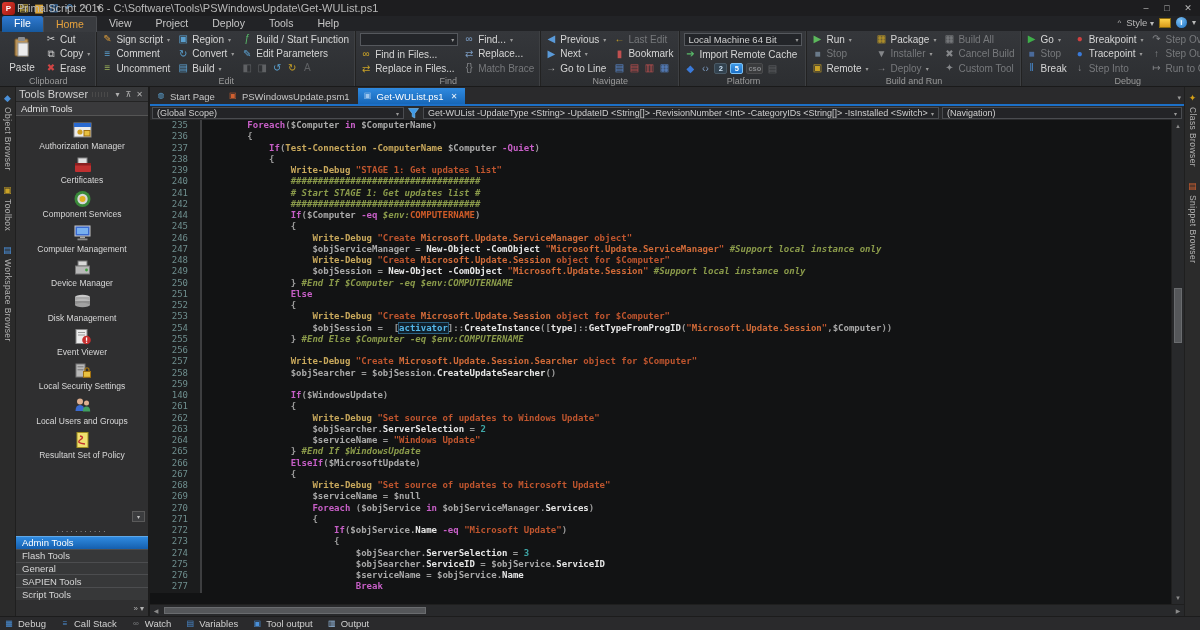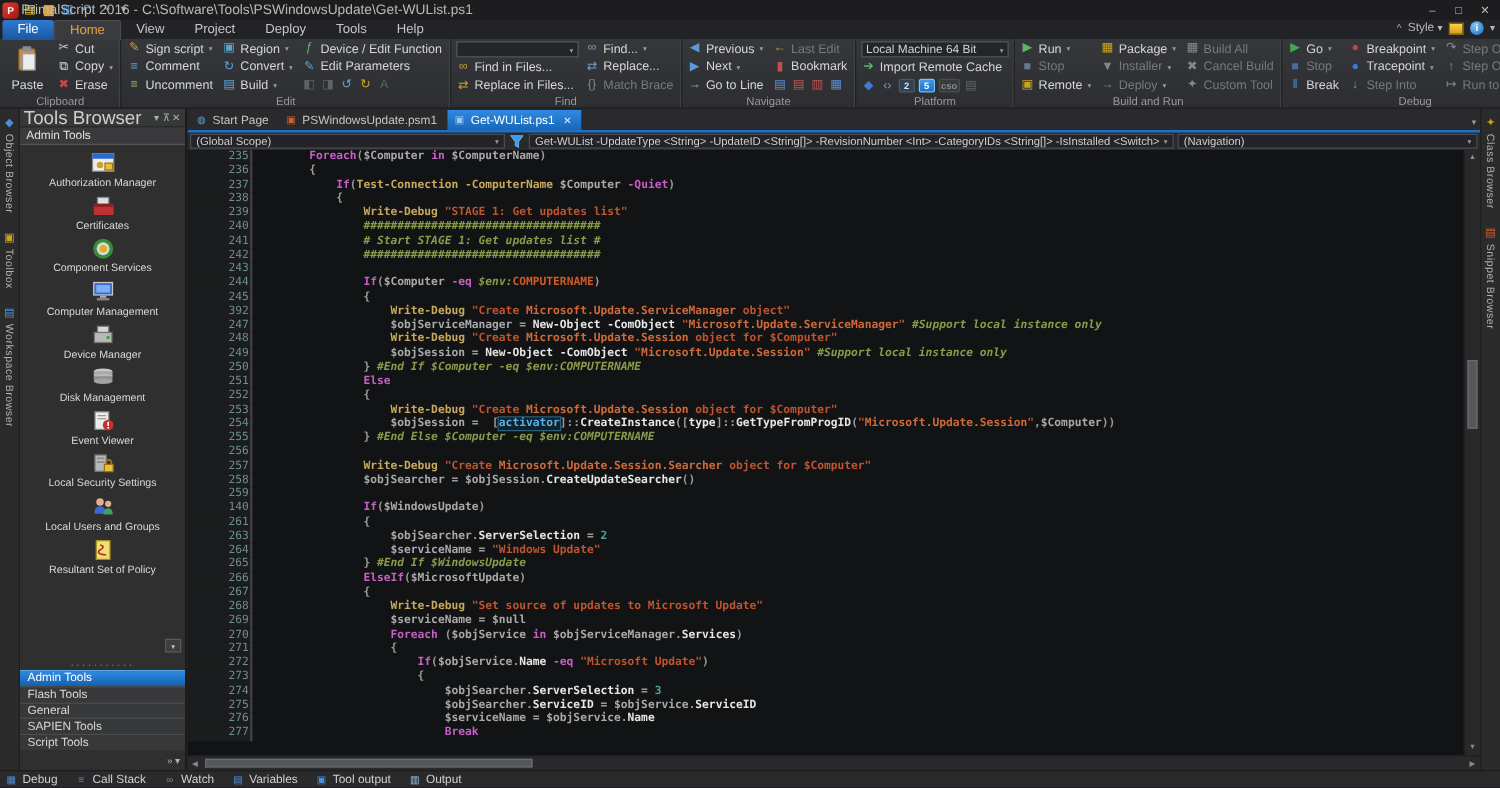--- a/index.html
+++ b/index.html
@@ -50,21 +50,21 @@
   .vstrip { width:16px; background:#2b2b2b; display:flex; flex-direction:column; align-items:center; padding-top:6px; gap:14px; flex:none; }
   .vstrip.left { border-right:1px solid #1f1f1f; }
   .vstrip.right { border-left:1px solid #1f1f1f; }
   .vtab { display:flex; flex-direction:column; align-items:center; gap:3px; }
   .vtab .vlabel { writing-mode:vertical-rl; font-size:8.5px; color:#b2b2b2; letter-spacing:.4px; }
   .vtab .ic { width:11px; height:11px; font-size:9px; }
 
   
   .sidebar { width:134px; background:#2f2f30; border-right:2px solid #1c1c1c; display:flex; flex-direction:column; flex:none; }
   .sb-header { height:15px; display:flex; align-items:center; padding:0 3px; background:#37383a; border-bottom:1px solid #242424; }
-  .sb-title { font-size:15px; color:#cfcfcf; white-space:nowrap; }
+  .sb-title { font-size:11px; color:#cfcfcf; white-space:nowrap; }
   .sb-grip { flex:1; margin:0 4px; height:5px; background:repeating-linear-gradient(90deg,#4a4a4a 0 1px,transparent 1px 3px); }
   .sb-hbtn { width:11px; text-align:center; font-size:8px; color:#b0b0b0; }
   .sb-section { height:14px; background:#3a3a3c; border-bottom:1px solid #555; font-size:9.5px; color:#e0e0e0; display:flex; align-items:center; padding:0 5px; }
   .sb-tools { flex:1; overflow:hidden; display:flex; flex-direction:column; align-items:flex-end; padding-top:2px; position:relative; }
   .tool { width:100%; height:34.4px; display:flex; flex-direction:column; align-items:center; justify-content:center; flex:none; }
   .tool .ticon { width:22px; height:20px; display:flex; align-items:center; justify-content:center; }
   .tool .tlabel { font-size:8.5px; color:#d8d8d8; white-space:nowrap; margin-top:1px; }
   .tool-drop { position:absolute; right:3px; bottom:6px; width:13px; height:11px; background:#3c3d3f; border:1px solid #5a5a5a; color:#c0c0c0; font-size:6px; display:flex; align-items:center; justify-content:center; }
   .sb-splitter { height:8px; display:flex; align-items:center; justify-content:center; color:#9a9a9a; font-size:8px; letter-spacing:2px; line-height:0; }
   .sb-cats { display:flex; flex-direction:column; }
@@ -88,21 +88,21 @@
   .fn-scope { width:252px; flex:none; }
   .fn-sig { flex:1; min-width:0; }
   .fn-nav { width:240px; flex:none; }
   .funnel { width:13px; height:12px; flex:none; display:flex; align-items:center; justify-content:center; }
 
   
   .code-row { flex:1; display:flex; overflow:hidden; }
   .codearea { flex:1; display:flex; overflow:hidden; background:#121314; min-width:0; }
   .gutter-codes { flex:1; overflow:hidden; font-family:"DejaVu Sans Mono", monospace; font-size:9px; font-weight:bold; line-height:11.26px; }
   .cl { display:flex; height:11.26px; white-space:pre; }
-  .ln { width:52px; flex:none; text-align:right; padding-right:1px; color:#6e8e8e; background:#1b1c1d; border-right:2px solid #3d3e40; font-weight:normal; }
+  .ln { width:52px; flex:none; text-align:right; padding-right:12px; color:#6e8e8e; background:#1b1c1d; border-right:2px solid #3d3e40; font-weight:normal; }
   .lt { padding-left:2px; color:#b5b5b5; }
   .k { color:#c75fc7; }
   .v { color:#a9a9a9; }
   .c { color:#c9a95c; }
   .s { color:#bf552e; }
   .se { color:#d06a38; }
   .m { color:#e6e6e6; }
   .cm { color:#8a9a4a; font-style:italic; }
   .n { color:#3fa7a7; }
   .p { color:#9a9a9a; }
@@ -226,21 +226,21 @@
             </div>
             <div class="ritem">
               <span class="ic" style="color: rgb(90, 160, 208);">▤</span>
               <span>Build</span>
               <span class="arr">▾</span>
             </div>
           </div>
           <div class="rcol">
             <div class="ritem">
               <span class="ic" style="color: rgb(88, 184, 104);">ƒ</span>
-              <span>Device / Edit Function</span>
+              <span>Build / Start Function</span>
             </div>
             <div class="ritem">
               <span class="ic" style="color: rgb(90, 160, 208);">✎</span>
               <span>Edit Parameters</span>
             </div>
             <div class="riconrow">
               <span class="ic" style="color: rgb(95, 97, 100);">◧</span>
               <span class="ic" style="color: rgb(95, 97, 100);">◨</span>
               <span class="ic" style="color: rgb(90, 160, 208);">↺</span>
               <span class="ic" style="color: rgb(201, 162, 39);">↻</span>
@@ -640,39 +640,39 @@
         <div class="codearea">
           <div class="gutter-codes" id="codelines">
               <div class="cl"><span class="ln">235</span><span class="lt">        <span class="k">Foreach</span><span class="p">(</span><span class="v">$Computer</span><span class="k"> in </span><span class="v">$ComputerName</span><span class="p">)</span></span></div>
               <div class="cl"><span class="ln">236</span><span class="lt">        <span class="p">{</span></span></div>
               <div class="cl"><span class="ln">237</span><span class="lt">            <span class="k">If</span><span class="p">(</span><span class="c">Test-Connection</span><span class="p"> </span><span class="c">-ComputerName</span><span class="p"> </span><span class="v">$Computer</span><span class="p"> </span><span class="k">-Quiet</span><span class="p">)</span></span></div>
               <div class="cl"><span class="ln">238</span><span class="lt">            <span class="p">{</span></span></div>
               <div class="cl"><span class="ln">239</span><span class="lt">                <span class="c">Write-Debug</span><span class="p"> </span><span class="s">"STAGE 1: Get updates list"</span></span></div>
               <div class="cl"><span class="ln">240</span><span class="lt">                <span class="cm">###################################</span></span></div>
               <div class="cl"><span class="ln">241</span><span class="lt">                <span class="cm"># Start STAGE 1: Get updates list #</span></span></div>
               <div class="cl"><span class="ln">242</span><span class="lt">                <span class="cm">###################################</span></span></div>
-              <div class="cl"><span class="ln">243</span><span class="lt"></span></div>
               <div class="cl"><span class="ln">244</span><span class="lt">                <span class="k">If</span><span class="p">(</span><span class="v">$Computer</span><span class="p"> </span><span class="k">-eq</span><span class="p"> </span><span class="env">$env:</span><span class="envv">COMPUTERNAME</span><span class="p">)</span></span></div>
               <div class="cl"><span class="ln">245</span><span class="lt">                <span class="p">{</span></span></div>
-              <div class="cl"><span class="ln">392</span><span class="lt">                    <span class="c">Write-Debug</span><span class="p"> </span><span class="s">"Create </span><span class="se">Microsoft.Update.ServiceManager</span><span class="s"> object"</span></span></div>
+              <div class="cl"><span class="ln">246</span><span class="lt">                    <span class="c">Write-Debug</span><span class="p"> </span><span class="s">"Create </span><span class="se">Microsoft.Update.ServiceManager</span><span class="s"> object"</span></span></div>
               <div class="cl"><span class="ln">247</span><span class="lt">                    <span class="v">$objServiceManager</span><span class="p"> = </span><span class="m">New-Object</span><span class="p"> </span><span class="m">-ComObject</span><span class="p"> </span><span class="s">"</span><span class="se">Microsoft.Update.ServiceManager</span><span class="s">"</span><span class="p"> </span><span class="cm">#Support local instance only</span></span></div>
               <div class="cl"><span class="ln">248</span><span class="lt">                    <span class="c">Write-Debug</span><span class="p"> </span><span class="s">"Create </span><span class="se">Microsoft.Update.Session</span><span class="s"> object for $Computer"</span></span></div>
               <div class="cl"><span class="ln">249</span><span class="lt">                    <span class="v">$objSession</span><span class="p"> = </span><span class="m">New-Object</span><span class="p"> </span><span class="m">-ComObject</span><span class="p"> </span><span class="s">"</span><span class="se">Microsoft.Update.Session</span><span class="s">"</span><span class="p"> </span><span class="cm">#Support local instance only</span></span></div>
               <div class="cl"><span class="ln">250</span><span class="lt">                <span class="p">} </span><span class="cm">#End If $Computer -eq $env:COMPUTERNAME</span></span></div>
               <div class="cl"><span class="ln">251</span><span class="lt">                <span class="k">Else</span></span></div>
               <div class="cl"><span class="ln">252</span><span class="lt">                <span class="p">{</span></span></div>
               <div class="cl"><span class="ln">253</span><span class="lt">                    <span class="c">Write-Debug</span><span class="p"> </span><span class="s">"Create </span><span class="se">Microsoft.Update.Session</span><span class="s"> object for $Computer"</span></span></div>
               <div class="cl"><span class="ln">254</span><span class="lt">                    <span class="v">$objSession</span><span class="p"> =  [</span><span class="act">activator</span><span class="p">]::</span><span class="m">CreateInstance</span><span class="p">([</span><span class="m">type</span><span class="p">]::</span><span class="m">GetTypeFromProgID</span><span class="p">(</span><span class="s">"</span><span class="se">Microsoft.Update.Session</span><span class="s">"</span><span class="p">,</span><span class="v">$Computer</span><span class="p">))</span></span></div>
               <div class="cl"><span class="ln">255</span><span class="lt">                <span class="p">} </span><span class="cm">#End Else $Computer -eq $env:COMPUTERNAME</span></span></div>
               <div class="cl"><span class="ln">256</span><span class="lt"></span></div>
               <div class="cl"><span class="ln">257</span><span class="lt">                <span class="c">Write-Debug</span><span class="p"> </span><span class="s">"Create </span><span class="se">Microsoft.Update.Session.Searcher</span><span class="s"> object for $Computer"</span></span></div>
               <div class="cl"><span class="ln">258</span><span class="lt">                <span class="v">$objSearcher</span><span class="p"> = </span><span class="v">$objSession</span><span class="p">.</span><span class="m">CreateUpdateSearcher</span><span class="p">()</span></span></div>
               <div class="cl"><span class="ln">259</span><span class="lt"></span></div>
               <div class="cl"><span class="ln">140</span><span class="lt">                <span class="k">If</span><span class="p">(</span><span class="v">$WindowsUpdate</span><span class="p">)</span></span></div>
               <div class="cl"><span class="ln">261</span><span class="lt">                <span class="p">{</span></span></div>
+              <div class="cl"><span class="ln">262</span><span class="lt">                    <span class="c">Write-Debug</span><span class="p"> </span><span class="s">"Set source of updates to Windows Update"</span></span></div>
               <div class="cl"><span class="ln">263</span><span class="lt">                    <span class="v">$objSearcher</span><span class="p">.</span><span class="m">ServerSelection</span><span class="p"> = </span><span class="n">2</span></span></div>
               <div class="cl"><span class="ln">264</span><span class="lt">                    <span class="v">$serviceName</span><span class="p"> = </span><span class="s">"Windows Update"</span></span></div>
               <div class="cl"><span class="ln">265</span><span class="lt">                <span class="p">} </span><span class="cm">#End If $WindowsUpdate</span></span></div>
               <div class="cl"><span class="ln">266</span><span class="lt">                <span class="k">ElseIf</span><span class="p">(</span><span class="v">$MicrosoftUpdate</span><span class="p">)</span></span></div>
               <div class="cl"><span class="ln">267</span><span class="lt">                <span class="p">{</span></span></div>
               <div class="cl"><span class="ln">268</span><span class="lt">                    <span class="c">Write-Debug</span><span class="p"> </span><span class="s">"Set source of updates to Microsoft Update"</span></span></div>
               <div class="cl"><span class="ln">269</span><span class="lt">                    <span class="v">$serviceName</span><span class="p"> = </span><span class="v">$null</span></span></div>
               <div class="cl"><span class="ln">270</span><span class="lt">                    <span class="k">Foreach</span><span class="p"> (</span><span class="v">$objService</span><span class="k"> in </span><span class="v">$objServiceManager</span><span class="p">.</span><span class="m">Services</span><span class="p">)</span></span></div>
               <div class="cl"><span class="ln">271</span><span class="lt">                    <span class="p">{</span></span></div>
               <div class="cl"><span class="ln">272</span><span class="lt">                        <span class="k">If</span><span class="p">(</span><span class="v">$objService</span><span class="p">.</span><span class="m">Name</span><span class="p"> </span><span class="k">-eq</span><span class="p"> </span><span class="s">"Microsoft Update"</span><span class="p">)</span></span></div>

